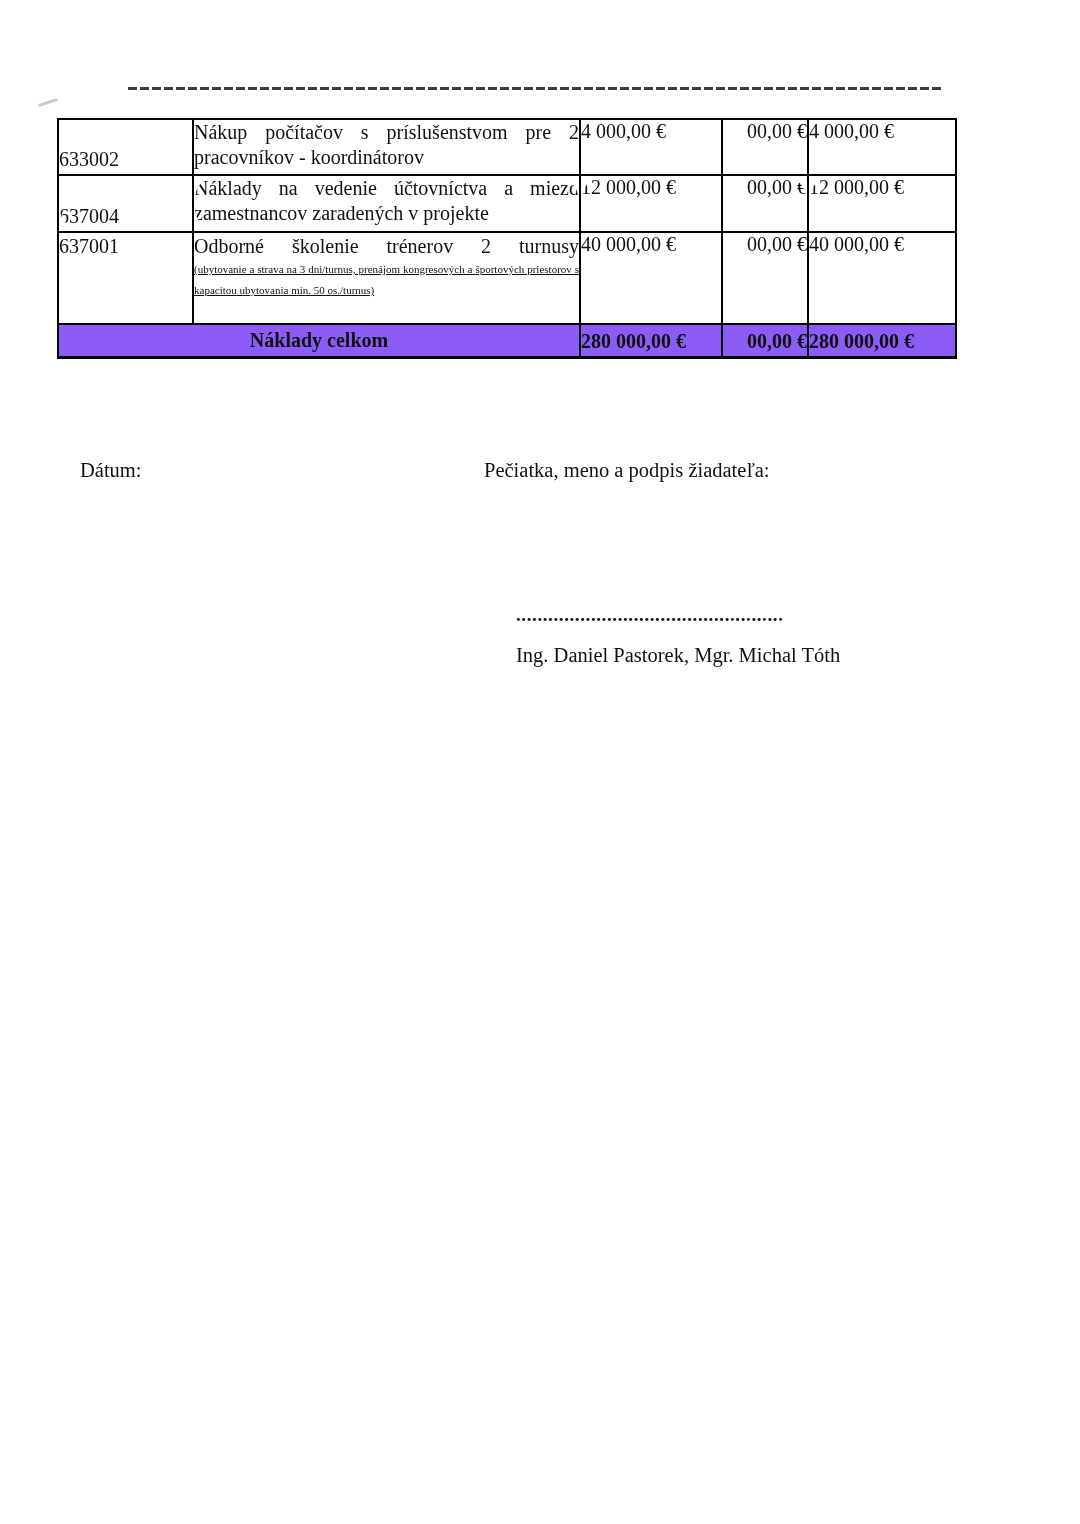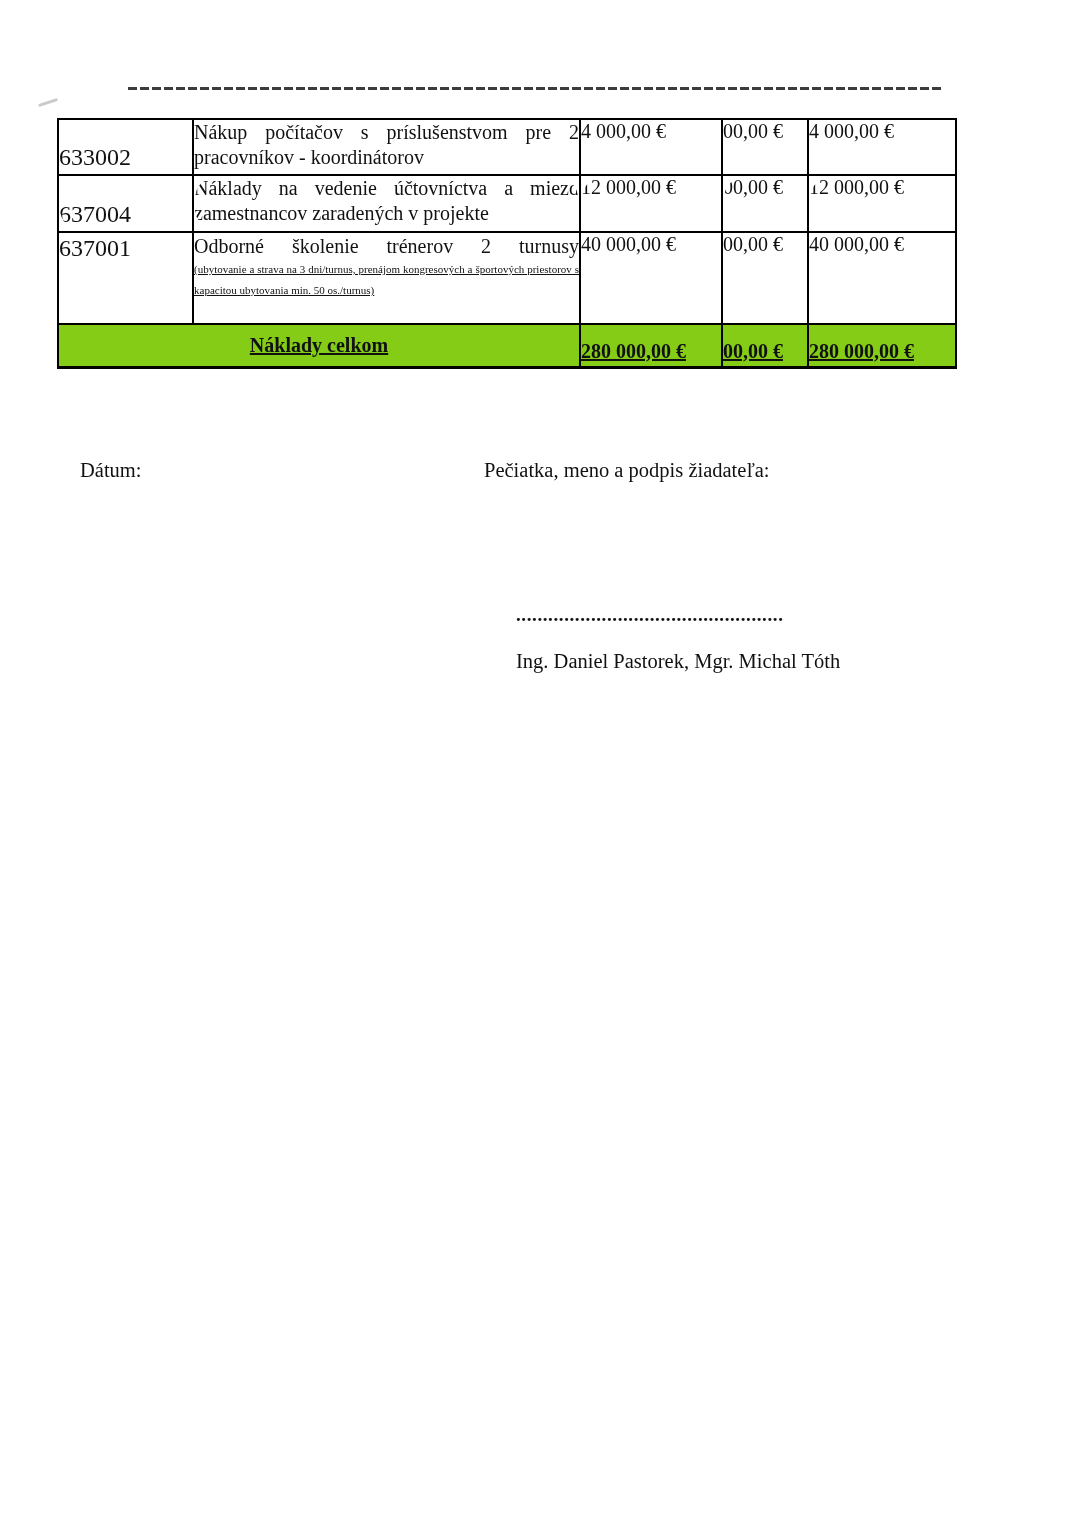--- a/index.html
+++ b/index.html
@@ -65,21 +65,21 @@
   col.c-amt3 { width: 148px; }
 
   tr.r0 td { height: 51px; }
   tr.r1 td { height: 52px; border-radius: 23px; }
   tr.r2 td { height: 88px; }
   tr.r3 td { height: 46px; }
   tr.total td { height: 30px; }
 
   td.code {
     padding-left: 10px;
-    font-size: 24px;
+    font-size: 20px;
     margin-left: 40px;
   }
   td.code.vbottom { vertical-align: bottom; padding-bottom: 3px; }
   td.code.vtop    { vertical-align: top;    padding-top: 2px; }
 
   td.desc {
     vertical-align: top;
     padding: 1px 8px 0 9px;
   }
   .desc-main {
@@ -101,36 +101,35 @@
 
   td.amt {
     vertical-align: top;
     padding: 3px 4px 0 12px;
     font-size: 20px;
     white-space: nowrap;
   }
   td.amt.center {
     padding-left: 0;
     padding-right: 0;
-    text-align: left;
+    text-align: right;
   }
 
   tr.total td {
-    background: #84cc16;
+    background: #8b5cf6;
     font-weight: bold;
     vertical-align: middle;
     padding-top: 0;
-    text-decoration: underline;
   }
   td.total-label {
     text-align: center;
     padding-left: 170px;
     font-size: 20px;
   }
-  tr.total td.amt { padding-top: 11px; }
+  tr.total td.amt { padding-top: 1px; }
 
   
   .date-label {
     position: absolute;
     left: 80px;
     top: 459px;
     font-size: 20.5px;
   }
   .stamp-label {
     position: absolute;
@@ -147,21 +146,21 @@
   .dotted-line {
     font-size: 19px;
     font-weight: bold;
     letter-spacing: 0.6px;
     line-height: 22px;
     white-space: nowrap;
   }
   .signature-names {
     font-size: 20.5px;
     line-height: 26px;
-    margin-top: 22px;
+    margin-top: 16px;
   }
 </style>
 </head>
 <body>
 
 <div class="page">
 
   <div class="dashed-separator"></div>
   <div class="scan-artifact"></div>
 

